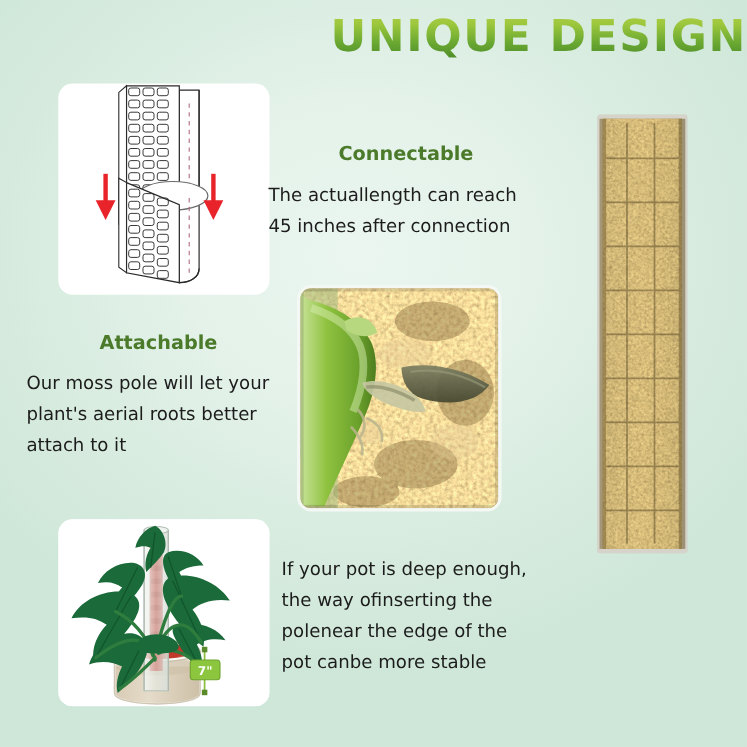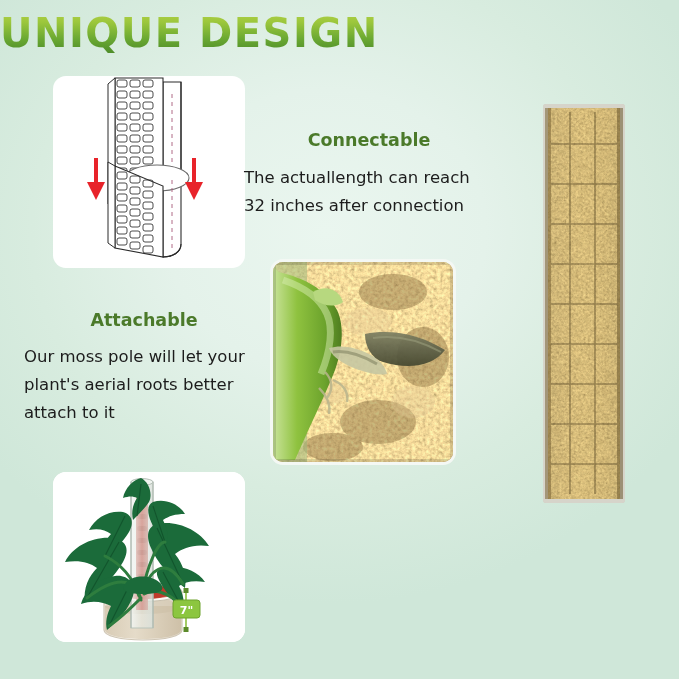--- a/index.html
+++ b/index.html
@@ -21,21 +21,21 @@
       radial-gradient(ellipse 62% 55% at 48% 34%, #eaf6ef 0%, #e4f2ea 38%, #d8ecdf 70%, #cfe7d9 100%);
     overflow: hidden;
   }
 
   
   #title {
     position: absolute;
     left: 0;
     top: 8px;
     width: 679px;
-    text-align: left;
+    text-align: right;
     font-size: 40px;
     font-weight: bold;
     letter-spacing: 1.5px;
     line-height: 50px;
     background: linear-gradient(180deg, #b9d24a 0%, #9cc73c 28%, #6aa832 62%, #458427 100%);
     -webkit-background-clip: text;
     background-clip: text;
     color: transparent;
     -webkit-text-fill-color: transparent;
     font-family: "DejaVu Sans", sans-serif;
@@ -89,21 +89,21 @@
     color: #1c1c1c;
     line-height: 28px;
     font-family: "DejaVu Sans", sans-serif;
     white-space: pre-line;
   }
 
   #feat-connectable { left: 244px; top: 104px; width: 250px; }
   #feat-connectable .f-head { text-align: center; margin-bottom: 12px; margin-top: 24px; }
   #feat-connectable .f-body { text-align: left; }
 
-  #feat-attachable { left: 24px; top: 308px; width: 240px; }
+  #feat-attachable { left: 24px; top: 300px; width: 240px; }
   #feat-attachable .f-head { text-align: center; margin-bottom: 11px; }
   #feat-attachable .f-body { text-align: left; }
 
   #feat-stable { left: 256px; top: 504px; width: 250px; }
   #feat-stable .f-head { text-align: center; margin-bottom: 11px; }
   #feat-stable .f-body { text-align: left; }
 
   svg { display: block; }
 </style>
 </head>
@@ -232,21 +232,21 @@
       <g fill="#e8232a">
         <rect x="139" y="82" width="4" height="27"></rect>
         <polygon points="132,106 150,106 141,124"></polygon>
       </g>
     </svg>
   </div>
 
   <div class="feature" id="feat-connectable">
     <div class="f-head">Connectable</div>
     <div class="f-body">The actuallength can reach
-32 inches after connection</div>
+45 inches after connection</div>
   </div>
 
   <div class="photo-card" id="photo-pole">
     <svg width="82" height="399" viewBox="0 0 82 399">
       <defs>
         <linearGradient id="poleBase" x1="0" y1="0" x2="1" y2="0">
           <stop offset="0" stop-color="#6b5a32"></stop>
           <stop offset="0.2" stop-color="#8e7440"></stop>
           <stop offset="0.5" stop-color="#a98c4d"></stop>
           <stop offset="0.8" stop-color="#8a7038"></stop>
@@ -464,15 +464,19 @@
         <line x1="133" y1="118" x2="133" y2="158" stroke="#8cbf3f" stroke-width="1.6"></line>
         <rect x="130.5" y="116" width="5" height="5" fill="#5b8a2a"></rect>
         <rect x="130.5" y="155" width="5" height="5" fill="#5b8a2a"></rect>
         <rect x="120" y="128" width="27" height="18" rx="3" fill="#8cc63f" stroke="#6fa32e" stroke-width="1"></rect>
         <text x="133.5" y="141.5" text-anchor="middle" font-family="DejaVu Sans, sans-serif" font-size="11" font-weight="bold" fill="#ffffff">7"</text>
       </g>
     </svg>
   </div>
 
   <div class="feature" id="feat-stable">
+    <div class="f-body">If your pot is deep enough,
+the way ofinserting the
+polenear the edge of the
+pot canbe more stable</div>
   </div>
 
 </div>
 
 </body></html>

